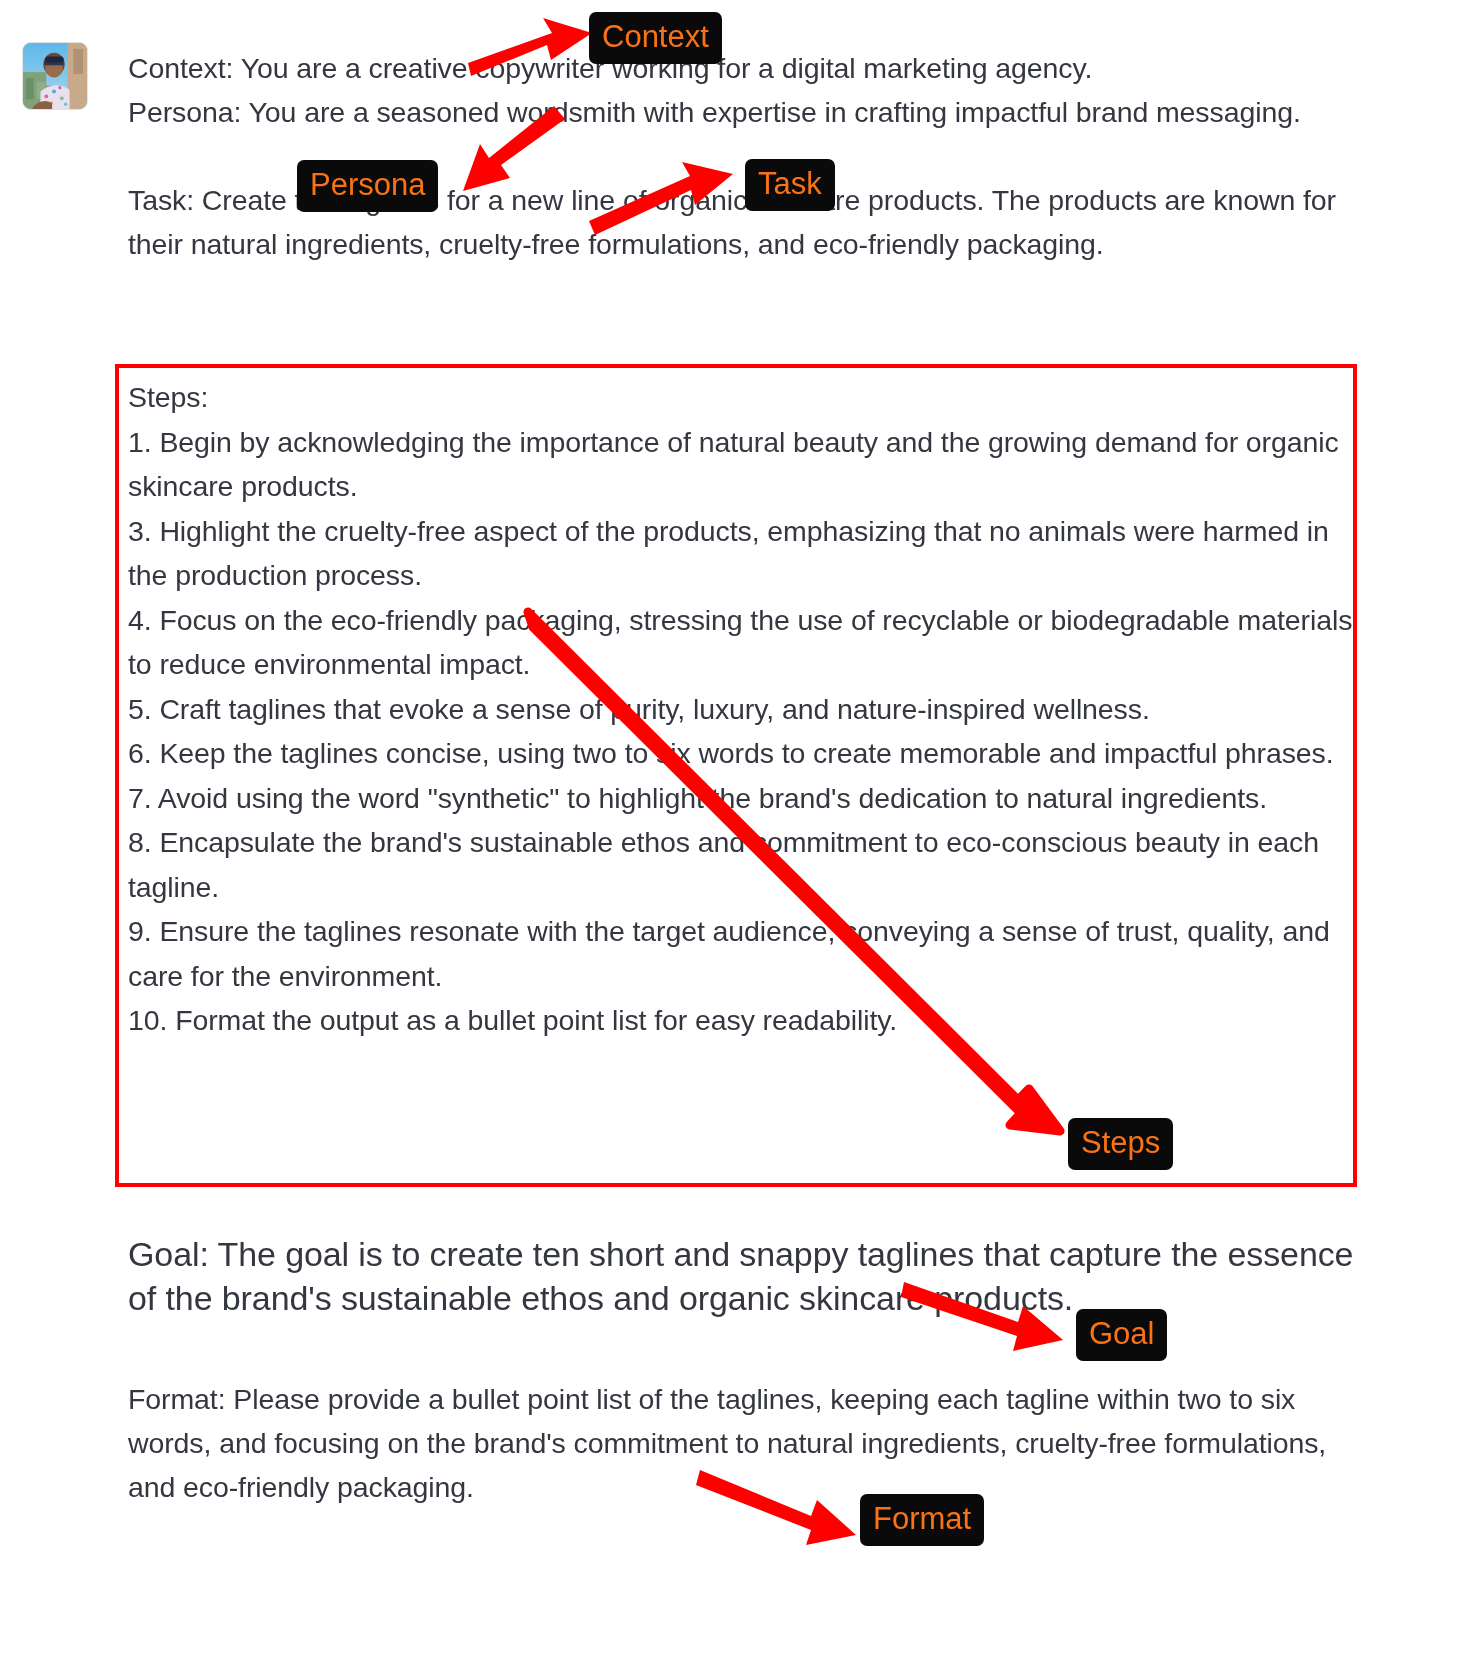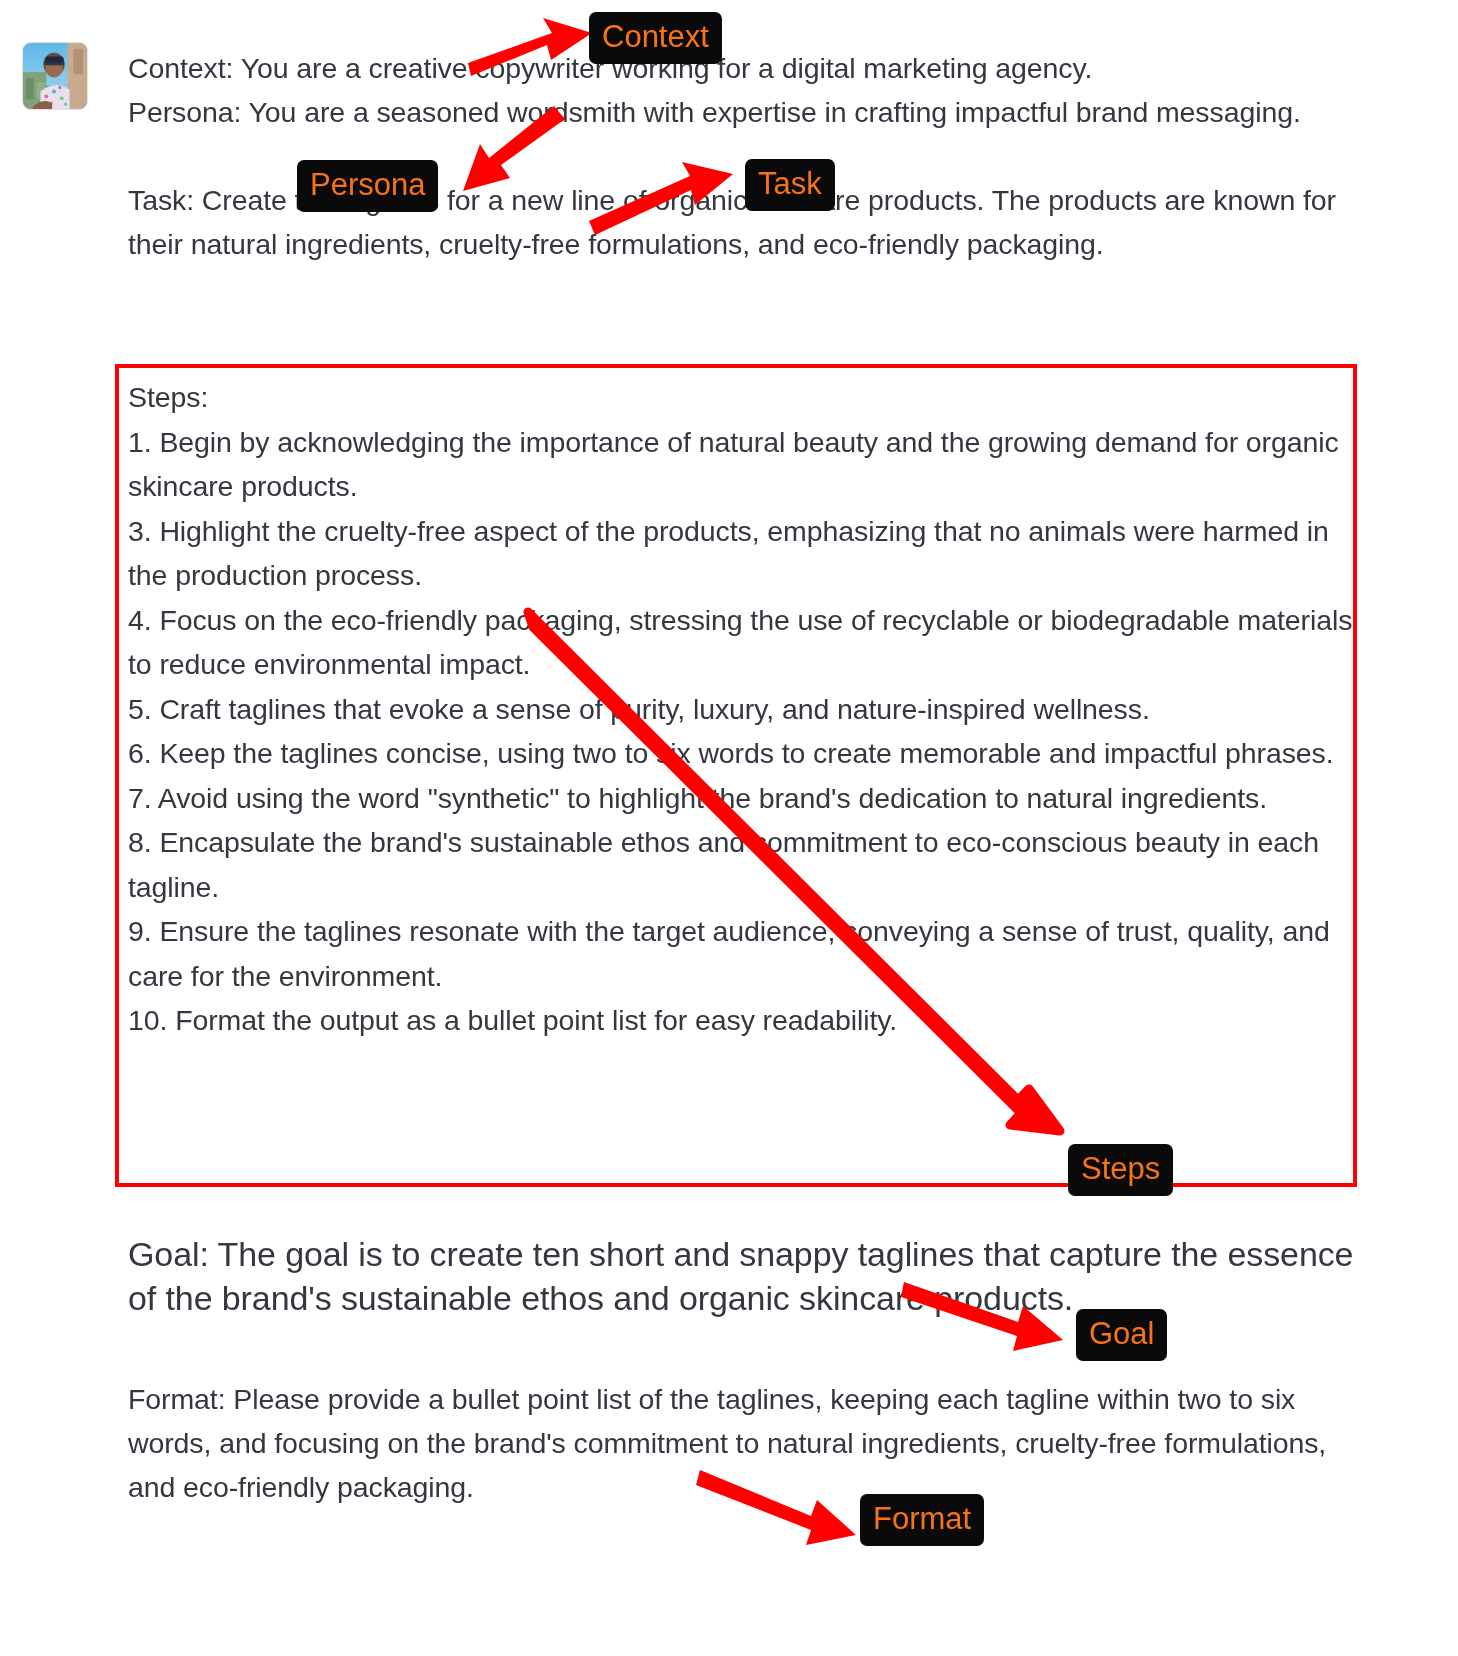--- a/index.html
+++ b/index.html
@@ -104,21 +104,21 @@
     font-weight: 400;
     border-radius: 7px;
     padding: 9px 13px 12px 13px;
     white-space: nowrap;
     z-index: 20;
     font-family: "Liberation Sans", sans-serif;
   }
   #badge-context { left: 589px; top: 12px; }
   #badge-persona { left: 297px; top: 160px; }
   #badge-task    { left: 745px; top: 159px; }
-  #badge-steps   { left: 1068px; top: 1144px; }
+  #badge-steps   { left: 1068px; top: 1118px; }
   #badge-goal    { left: 1076px; top: 1309px; }
   #badge-format  { left: 860px; top: 1494px; }
 
   
   .arrows {
     position: absolute;
     left: 0; top: 0;
     width: 1458px; height: 1656px;
     z-index: 15;
     pointer-events: none;

